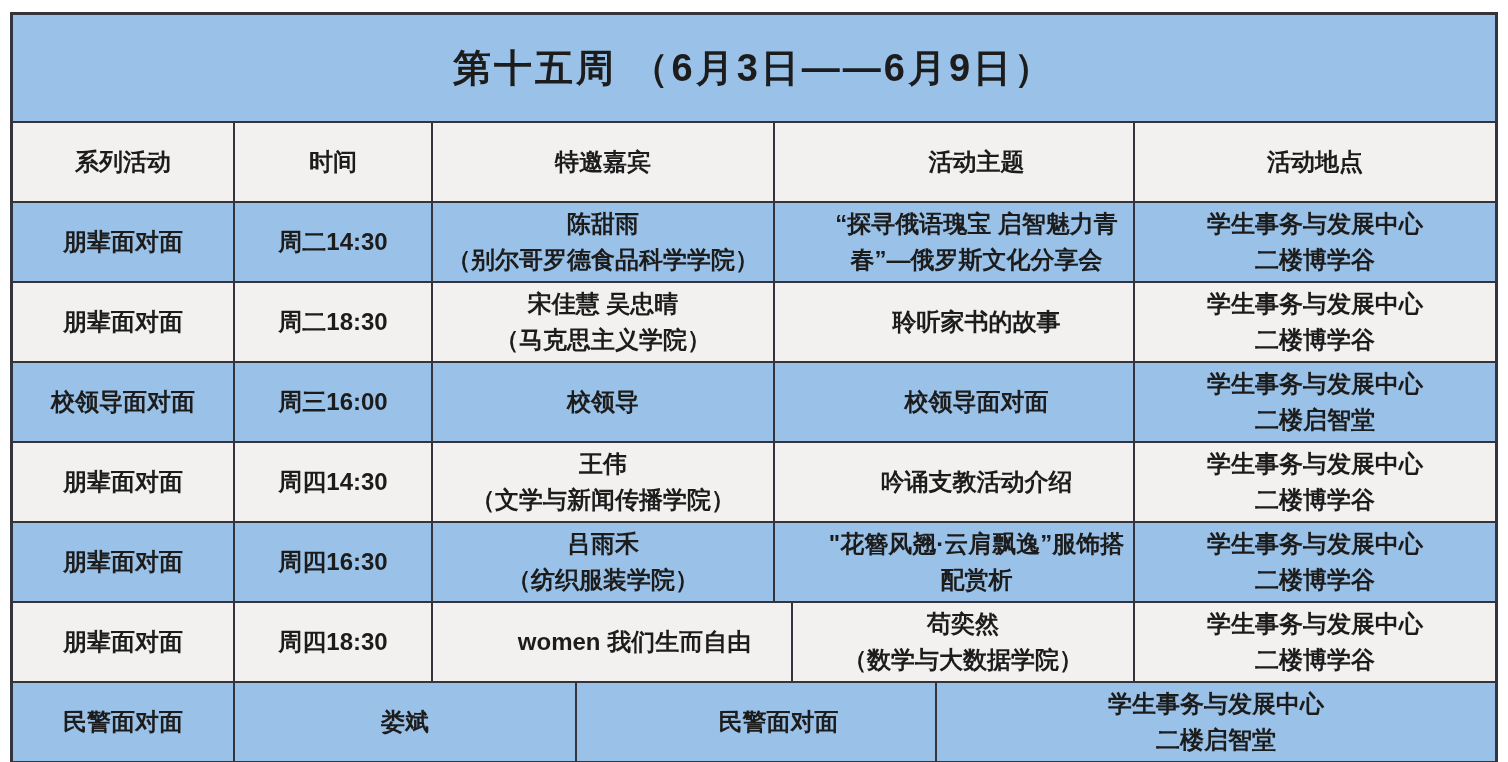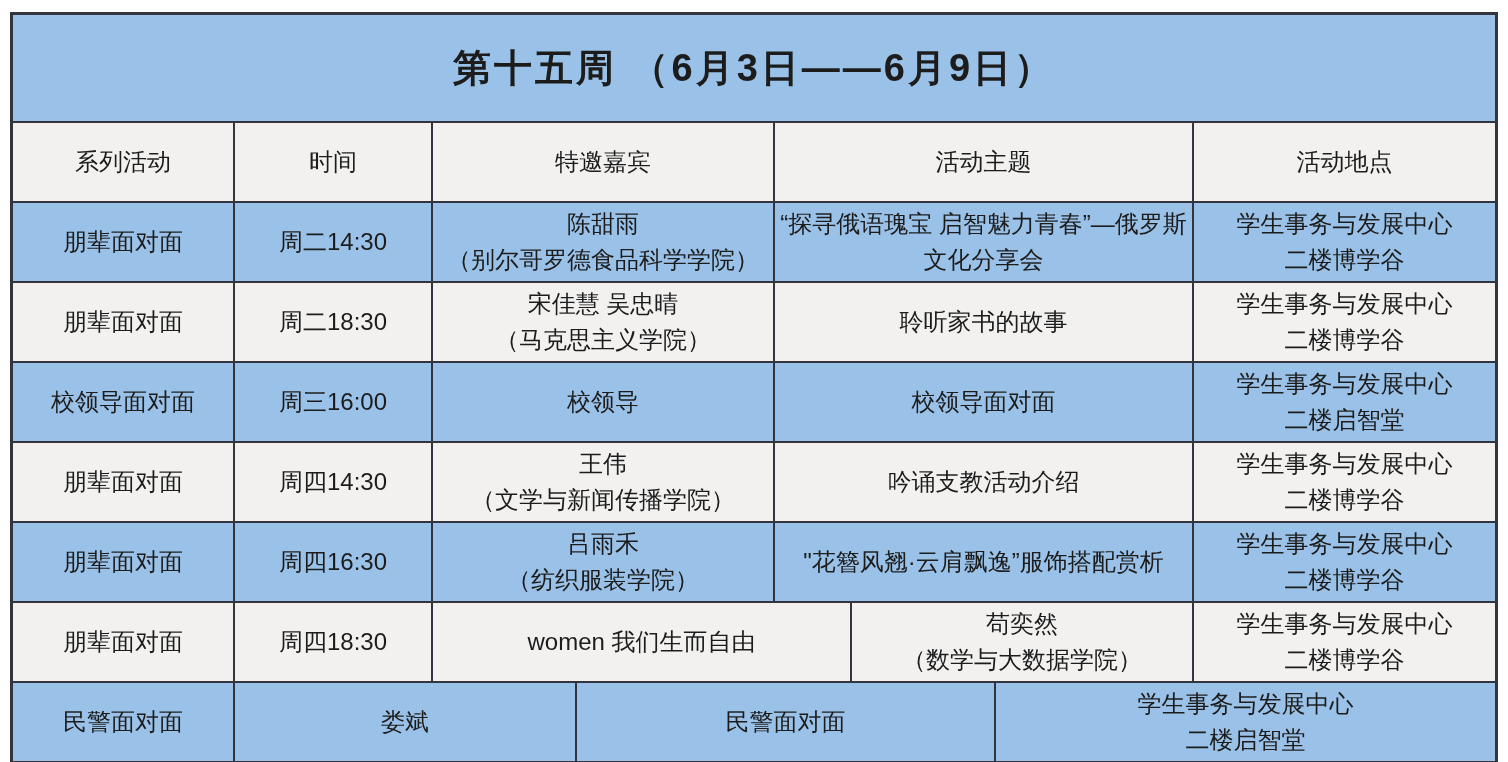--- a/index.html
+++ b/index.html
@@ -34,31 +34,31 @@
   .row{
     display:flex;
     border-top:2px solid var(--border-color);
     min-height:80px;
     align-items:stretch;
   }
   .c{
     display:flex;flex-direction:column;
     justify-content:center;align-items:center;
     text-align:center;
-    font-weight:normal;
+    font-weight:bold;
     font-size:24px;
     line-height:1.5;
     padding:3px 2px;
     border-left:2px solid var(--border-color);
     overflow:hidden;
   }
   .c1{width:220px;border-left:none;}
   .c2{width:198px;}
   .c3{width:342px;}
-  .c4{width:419px;}
+  .c4{width:360px;padding-left:47px;}
   .c5{flex:1;}
   .header-row{background:var(--row-offwhite);}
   .blue{background:var(--row-blue);}
   .white{background:var(--row-offwhite);}
   .ln{display:block;}
 </style>
 </head>
 <body>
 
 <div class="schedule-table">

